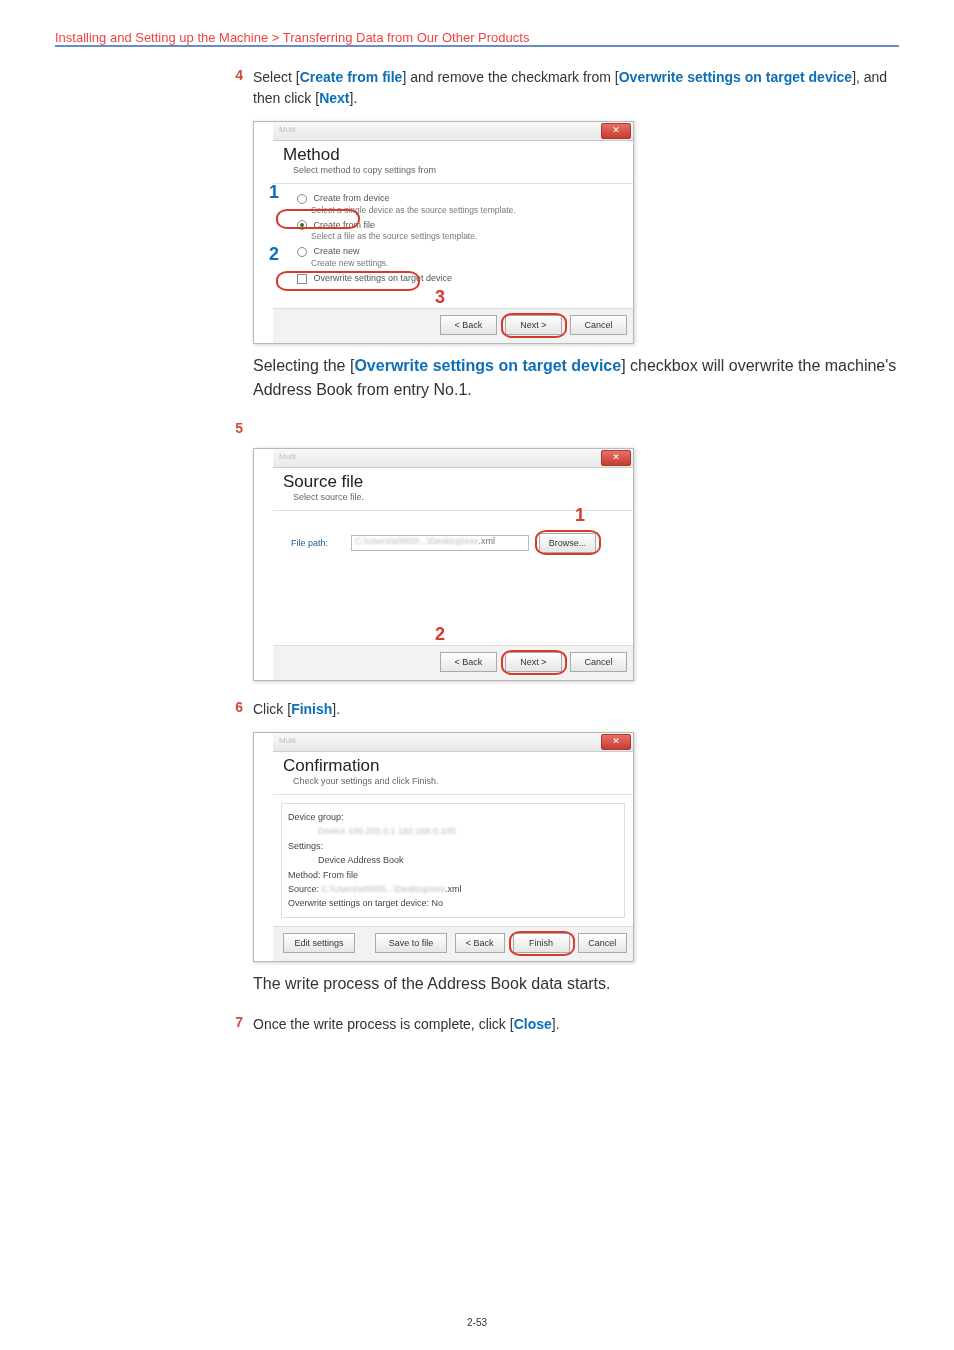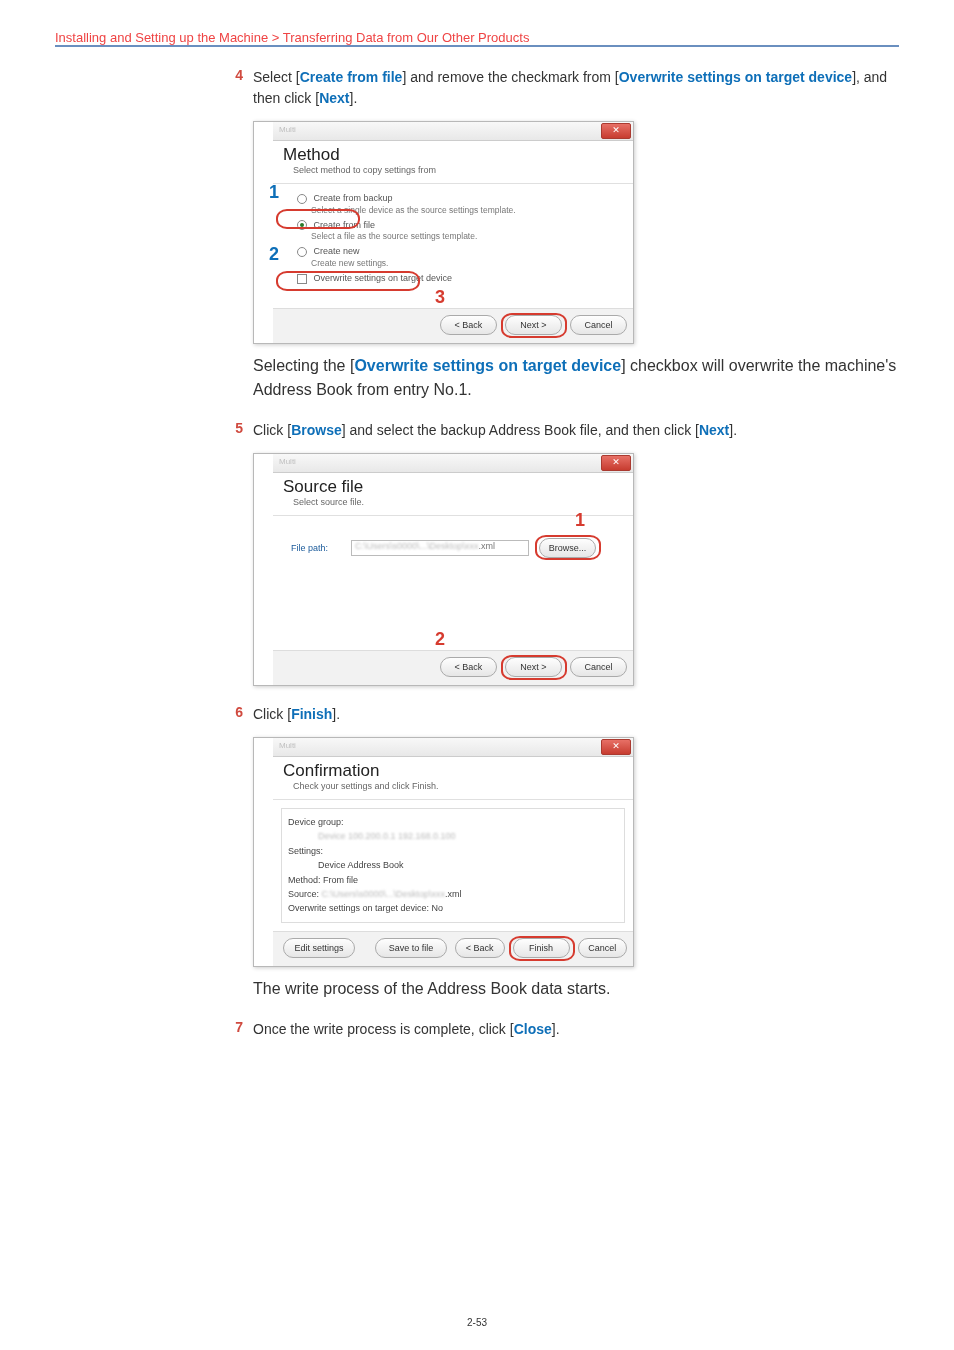--- a/index.html
+++ b/index.html
@@ -135,21 +135,21 @@
     display: flex;
     gap: 20px;
     margin-right: auto;
     padding-left: 4px;
   }
   .dlgbtn {
     font-size: 9px;
     color: #333;
     background: linear-gradient(#fefefe,#e6e6e6);
     border: 1px solid #aaa;
-    border-radius: 10px;
+    border-radius: 0;
     width: 55px;
     height: 18px;
     display: flex;
     align-items: center;
     justify-content: center;
     cursor: pointer;
   }
   .opt-line {
     margin: 1px 0 1px 6px;
   }
@@ -261,21 +261,21 @@
         <span class="blurtxt">Multi</span>
         <div class="close-x">✕</div>
       </div>
       <div class="dlg-head">
         <h4>Method</h4>
         <p class="sub">Select method to copy settings from</p>
       </div>
       <div class="dlg-body">
         <div class="opt-line">
           <span class="radio"></span>
-          <span>Create from backup</span>
+          <span>Create from device</span>
         </div>
         <div class="opt-sub">Select a single device as the source settings template.</div>
 
         <div class="opt-line">
           <span class="radio checked"></span>
           <span>Create from file</span>
         </div>
         <div class="opt-sub">Select a file as the source settings template.</div>
 
         <div class="opt-line">
@@ -304,23 +304,20 @@
         <div class="dlgbtn">Cancel</div>
       </div>
     </div>
 
     <div class="note">
       <span>Selecting the [</span><span class="link">Overwrite settings on target device</span><span>] checkbox will overwrite the machine's Address Book from entry No.1.</span>
     </div>
 
     <div class="step-row">
       <div class="step-num">5</div>
-      <div class="step-text">
-        <span>Click [</span><span class="link">Browse</span><span>] and select the backup Address Book file, and then click [</span><span class="link">Next</span><span>].</span>
-      </div>
     </div>
 
     <div class="dlg">
       <div class="dlg-titlebar">
         <span class="blurtxt">Multi</span>
         <div class="close-x">✕</div>
       </div>
       <div class="dlg-head">
         <h4>Source file</h4>
         <p class="sub">Select source file.</p>

